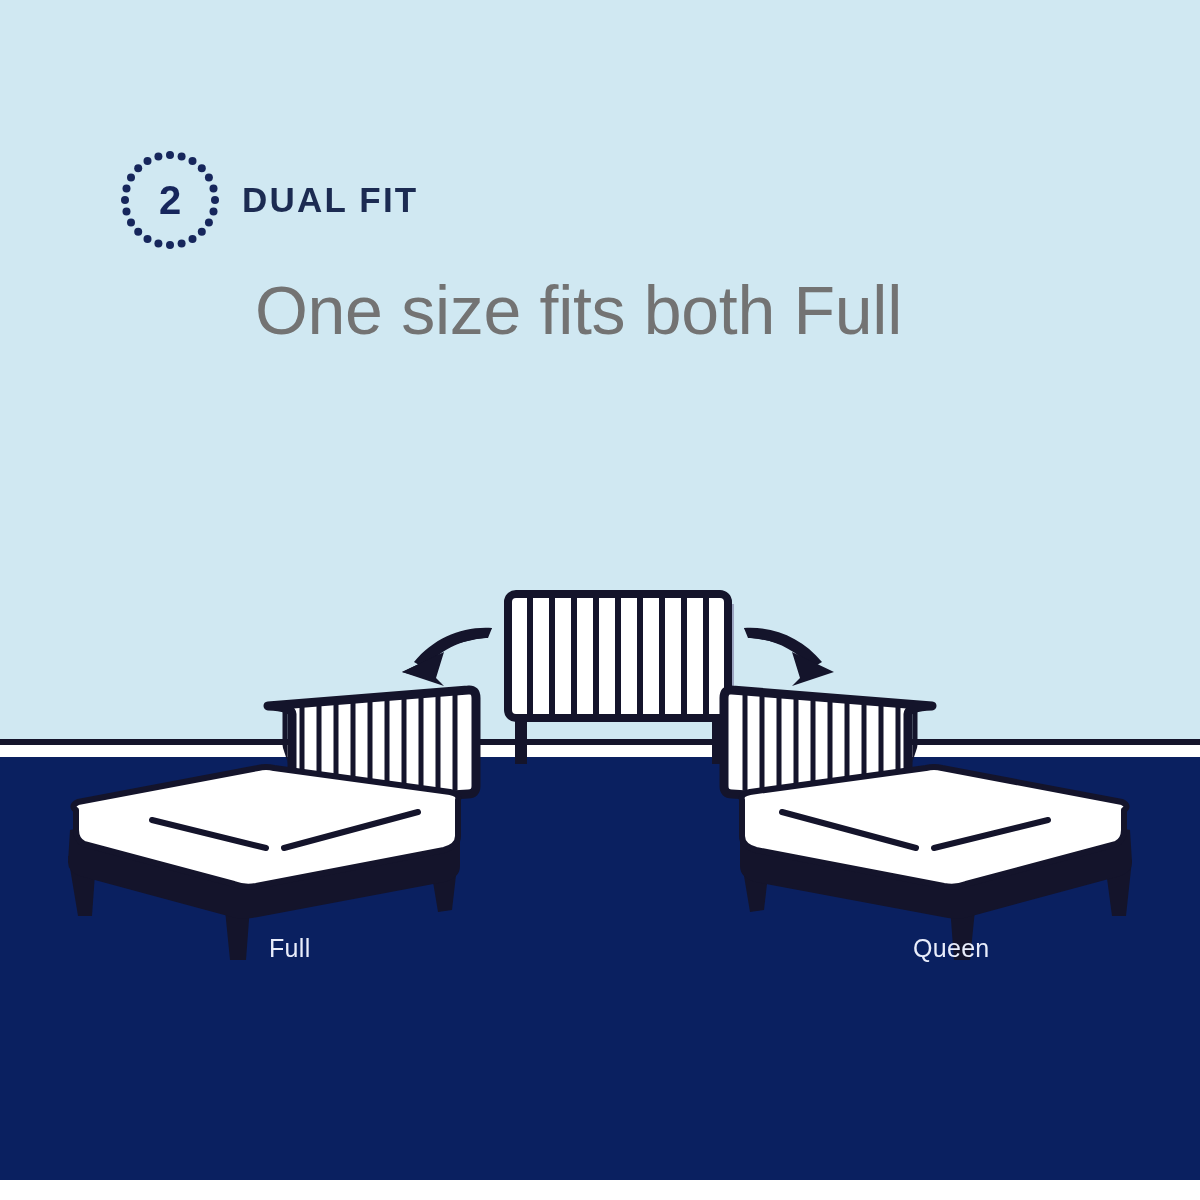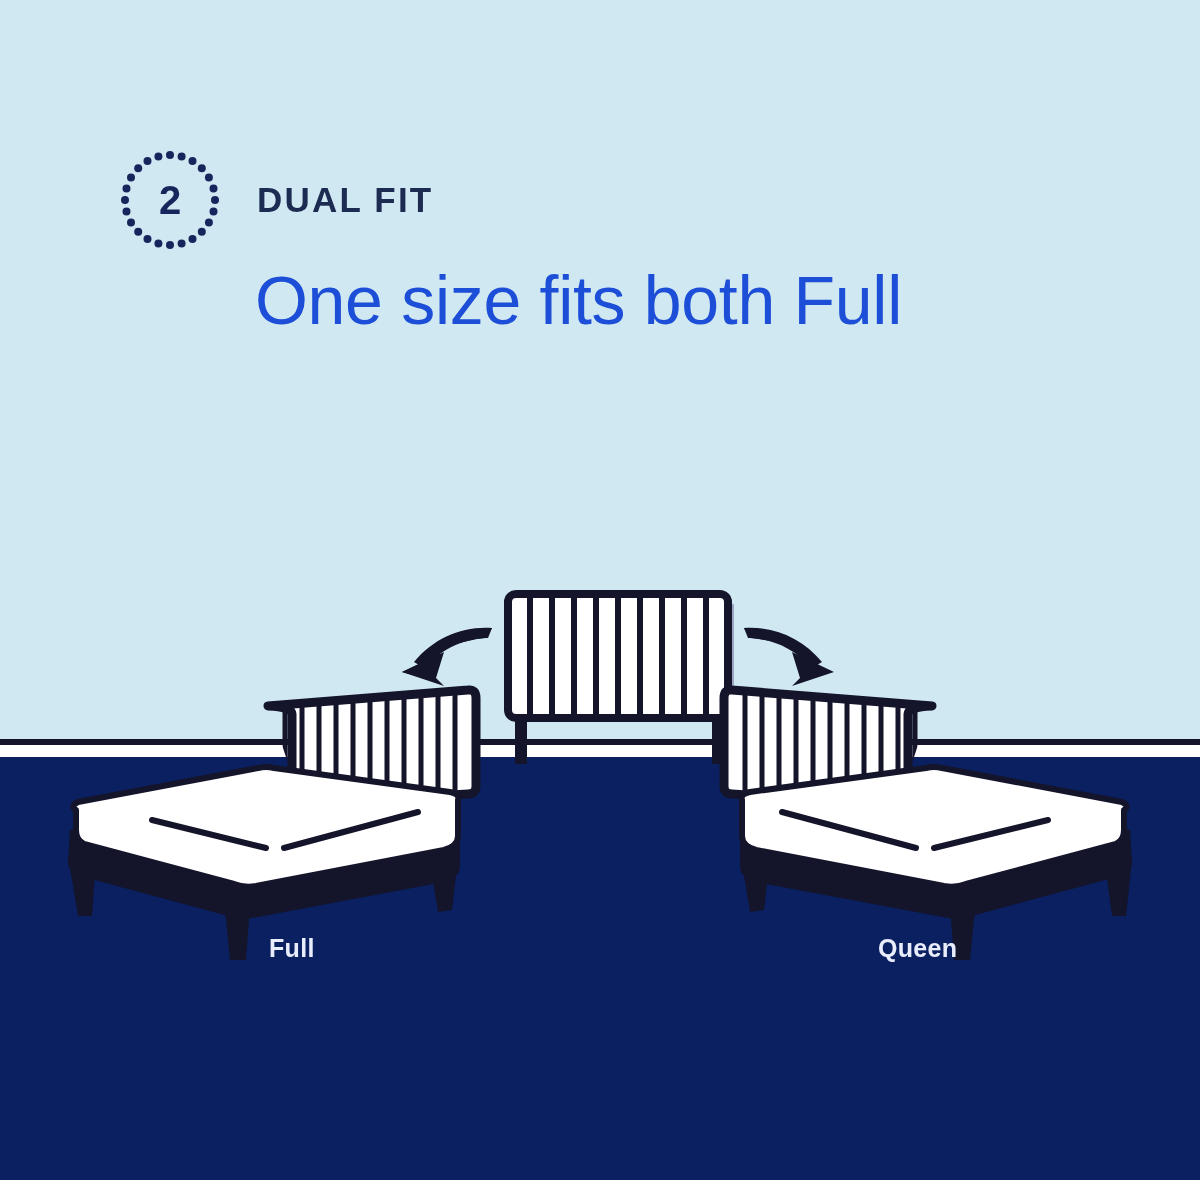--- a/index.html
+++ b/index.html
@@ -56,48 +56,48 @@
     height: 104px;
     display: flex;
     align-items: center;
     justify-content: center;
     font-size: 40px;
     font-weight: 700;
     color: #16265c;
     letter-spacing: 0px;
   }
   .eyebrow {
-    margin-left: 35px;
+    margin-left: 20px;
     font-size: 35px;
     font-weight: 700;
     letter-spacing: 2.2px;
     color: #1c2b52;
     white-space: nowrap;
   }
   .headline {
     position: absolute;
     left: 255px;
-    top: 256px;
+    top: 266px;
     width: 800px;
     font-size: 68px;
     font-weight: 300;
     line-height: 1.30;
-    color: #1d4ed8;
+    color: #737373;
     letter-spacing: -0.3px;
   }
   .bed-label {
     position: absolute;
     font-size: 25px;
-    font-weight: 700;
+    font-weight: 400;
     color: #e9edfb;
     letter-spacing: 0.3px;
     white-space: nowrap;
   }
   #label-full  { left: 269px; top: 934px; }
-  #label-queen { left: 878px; top: 934px; }
+  #label-queen { left: 913px; top: 934px; }
 </style>
 </head>
 <body>
 
 <div id="stage">
 
   <svg id="scene-svg" viewBox="0 0 1200 1200">
     <defs>
 
       <clipPath id="clipHbL">

